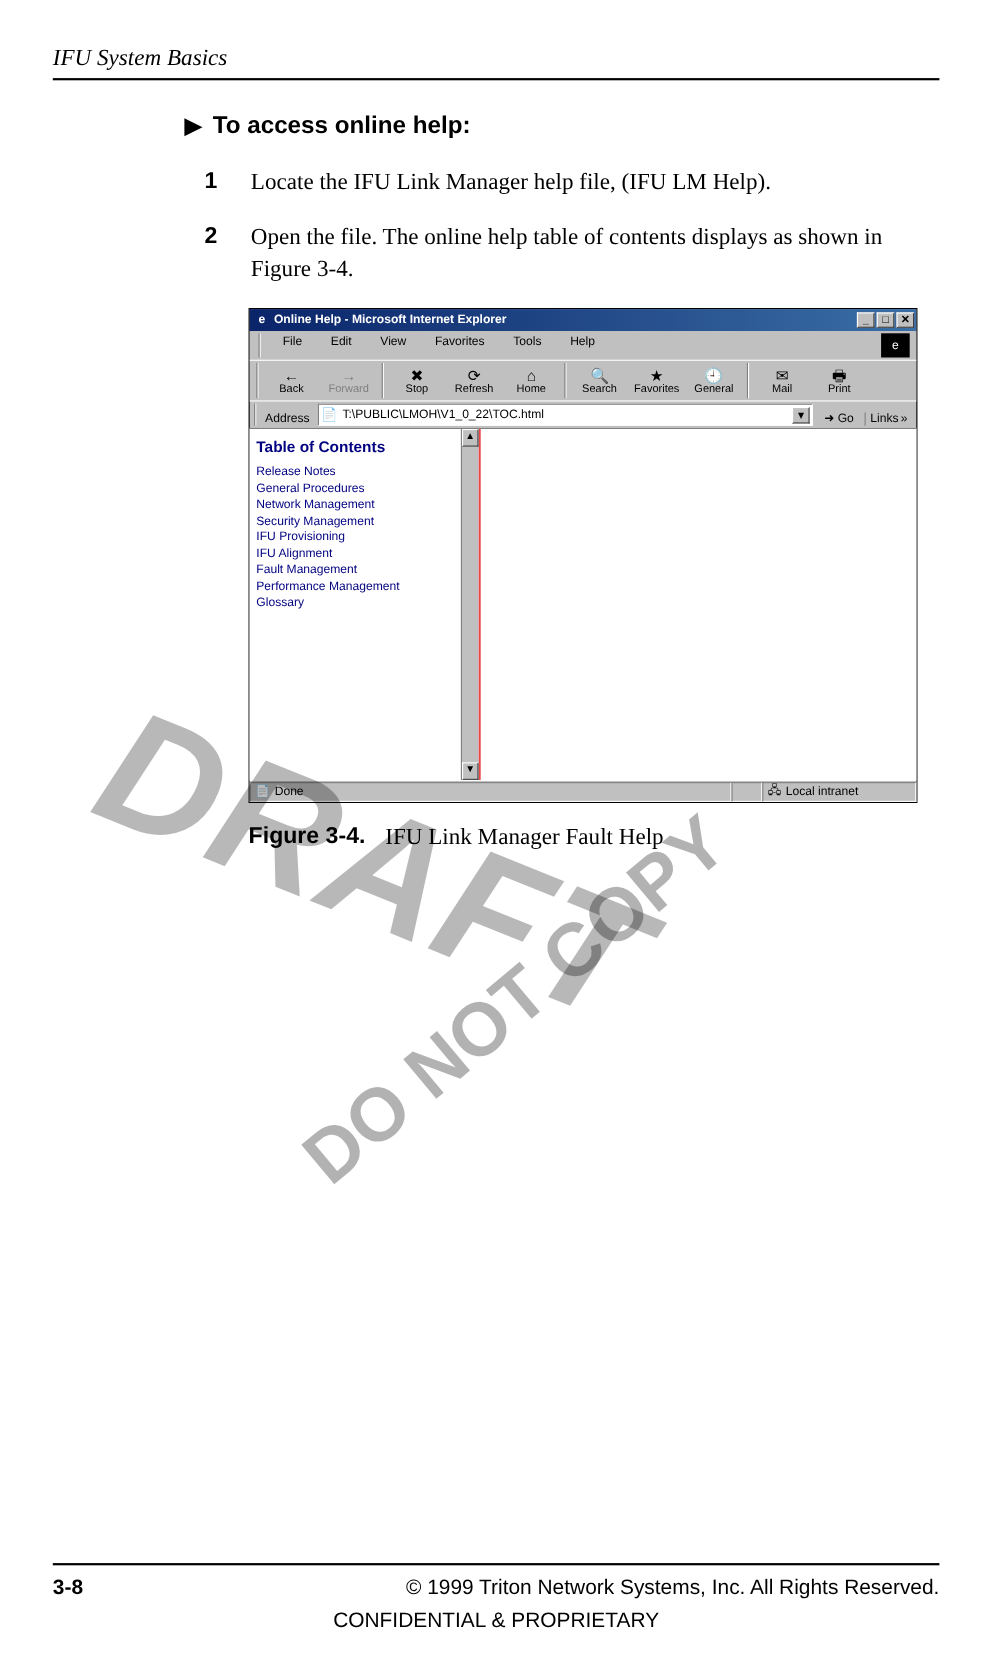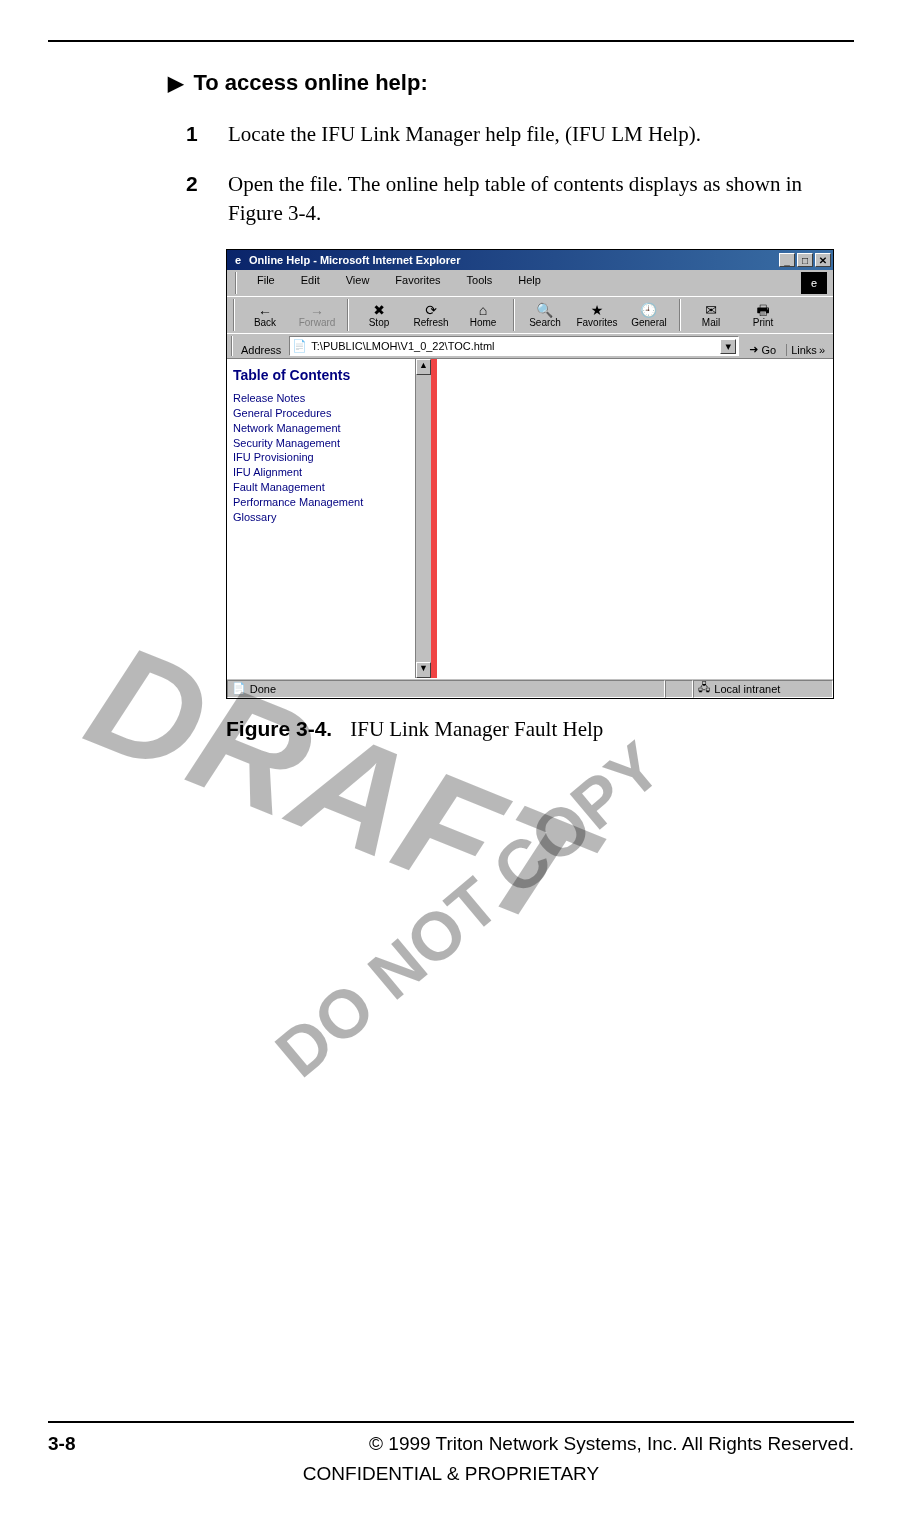--- a/index.html
+++ b/index.html
@@ -113,21 +113,21 @@
   .addr-input .hicon { font-size:12px; }
   .addr-dd { width:16px; text-align:center; background:#c0c0c0; border:1px solid #fff;border-right-color:#404040;border-bottom-color:#404040; }
   .go-btn { padding:0 6px; display:flex;align-items:center;gap:3px; }
   .links-lbl { padding:0 4px; border-left:1px solid #808080; display:flex;align-items:center;gap:2px;}
 
   .browser-body {
     display:flex; height:320px; background:#fff; border-top:1px solid #808080;
   }
   .toc-pane {
     width:210px; background:#fff; padding:8px 6px; position:relative;
-    border-right:6px solid #ef4444;
+    border-right:2px solid #ef4444;
   }
   .toc-scroll {
     position:absolute; right:0; top:0; bottom:0; width:16px;
     background:#c0c0c0; border-left:1px solid #808080;
     display:flex; flex-direction:column; justify-content:space-between;
   }
   .sc-btn { height:16px; background:#c0c0c0; border:1px solid #fff;border-right-color:#404040;border-bottom-color:#404040; text-align:center; font-size:9px;}
   .toc-title { color:#000080; font-weight:bold; font-size:14px; margin-bottom:8px; font-family:Tahoma,sans-serif;}
   .toc-list { list-style:none; }
   .toc-list li { color:#000080; font-size:11px; line-height:1.35; }
@@ -187,20 +187,21 @@
     font-family: Arial, Helvetica, sans-serif;
     font-size:19px;
     margin-top:8px;
   }
 </style>
 </head>
 <body>
 
 <div class="page">
 
+  <div class="running-head">IFU System Basics</div>
   <div class="top-rule"></div>
 
   <div class="content">
 
     <div class="proc-title">
       <span class="arrow">▶</span>
       <span>To access online help:</span>
     </div>
 
     <div class="step">

